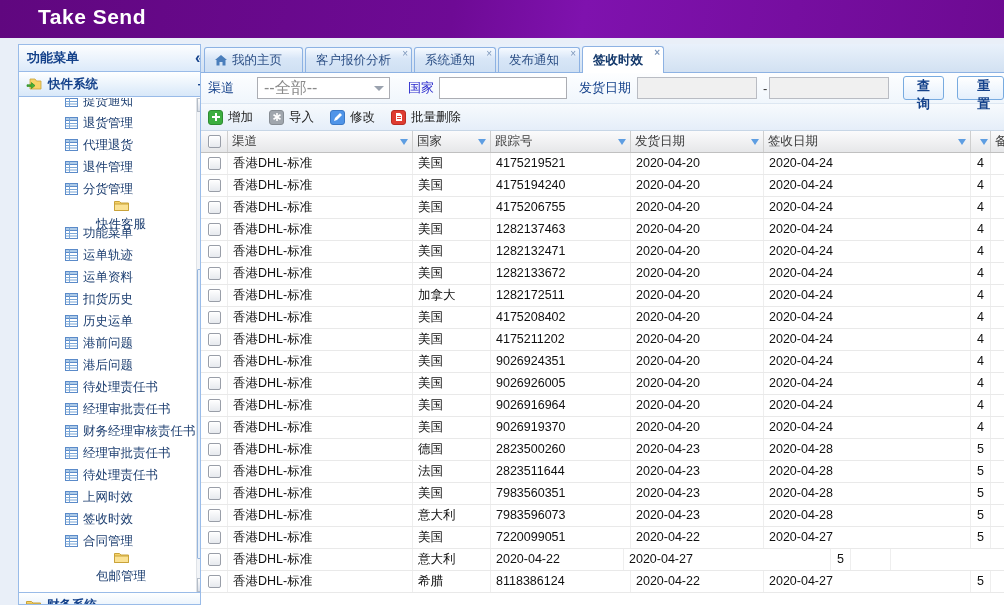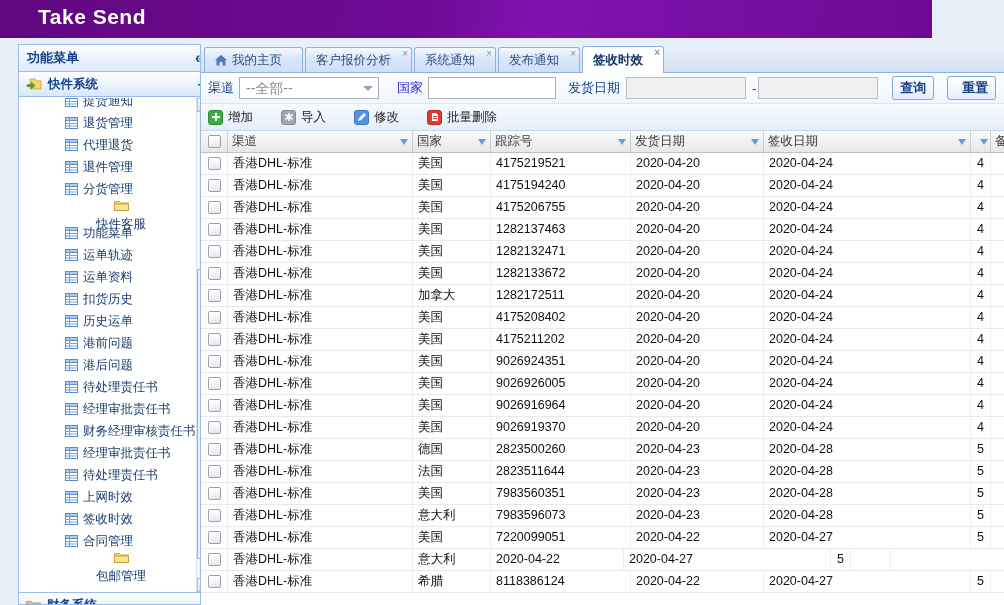--- a/index.html
+++ b/index.html
@@ -1,20 +1,20 @@
 <!DOCTYPE html>
 <html><head>
 <meta charset="utf-8">
 <style>
   * { margin:0; padding:0; box-sizing:border-box; }
   html,body { width:1004px; height:605px; overflow:hidden; }
   body { font-family:"Liberation Sans","DejaVu Sans",sans-serif; background:#e9eff8; position:relative; }
 
   
-  .banner { position:absolute; left:0; top:0; width:932px; height:38px;
+  .banner { position:absolute; left:0; top:0; width:1004px; height:38px;
     background:linear-gradient(100deg,#60077f 0%,#6e0a95 45%,#7f12ae 58%,#6d0a92 100%); }
   .banner .logo { position:absolute; left:38px; top:5px; color:#fff; font-size:21px; font-weight:bold; letter-spacing:.5px; }
 
   
   .sidebar { position:absolute; left:2px; top:44px; width:195px; height:561px;
     background:#fff; border:1px solid #99bbe8; overflow:hidden;margin-left:16px; }
   .side-header { height:27px; display:flex; align-items:center; padding:0 8px;
     background:linear-gradient(#fcfdfe,#dceafa); border-bottom:1px solid #99bbe8;
     color:#15428b; font-size:13px; font-weight:bold; }
   .side-header .collapse { margin-left:auto; font-size:16px; cursor:pointer; }
@@ -51,33 +51,33 @@
     border-radius:3px 3px 0 0; color:#2c4f85; font-size:12.5px; cursor:pointer; white-space:nowrap; }
   .tab.active { height:27px; margin-bottom:-1px; background:#fff; font-weight:bold; color:#13386b; z-index:2; }
   .tab-close { position:absolute; top:0; right:3px; font-size:10px; color:#7d97bb; line-height:11px; cursor:pointer; }
   .home-ic { display:inline-flex; }
 
   
   .filterbar { height:31px; background:linear-gradient(#fdfeff,#f0f6fc); display:flex; align-items:center; padding-left:7px;
     border-bottom:1px solid #dde7f2; }
   .flabel { font-size:13px; color:#15428b; white-space:nowrap; }
   .flabel.blue { color:#2727cc; }
-  .fselect { position:relative; width:140px; height:22px; margin-left:5px; background:#fff; border:1px solid #abadb3;
-    font-size:14px; color:#8a8a8a; line-height:20px; padding:0 20px 0 6px; cursor:pointer; }
+  .fselect { position:relative; width:140px; height:22px; margin-left:23px; background:#fff; border:1px solid #abadb3;
+    font-size:16px; color:#8a8a8a; line-height:20px; padding:0 20px 0 6px; cursor:pointer; }
   .fselect .trig { position:absolute; right:5px; top:8px; width:0; height:0;
     border-left:5px solid transparent; border-right:5px solid transparent; border-top:5px solid #9aa2ae; }
   .ftext { width:128px; height:22px; margin-left:5px; border:1px solid #abadb3; background:#fff; font-size:12.5px; padding:0 4px; }
   .fdate { width:120px; height:22px; margin-left:6px; border:1px solid #b9bcc3; background:#f0f0f0; font-size:12.5px; padding:0 4px; }
   .fdash { margin:0 2px 0 6px; color:#333; font-size:13px; }
   .fbtn { height:24px; margin-left:14px; padding:0 7px; border:1px solid #78abe0; border-radius:3px;
     background:linear-gradient(#ffffff,#e4effc); color:#15428b; font-size:13px; font-weight:bold; cursor:pointer; }
   .fbtn + .fbtn { margin-left:13px;padding-left:14px; }
 
   
-  .toolbar { height:27px; display:flex; align-items:center; padding-left:7px; gap:28px;
+  .toolbar { height:27px; display:flex; align-items:center; padding-left:7px; gap:16px;
     background:linear-gradient(#f7fafd,#e5eef9); border-bottom:1px solid #c7d6e6; }
   .tbtn { display:flex; align-items:center; gap:5px; font-size:12.5px; color:#222; cursor:pointer; white-space:nowrap; }
   .tico { width:15px; height:15px; border-radius:3px; display:flex; align-items:center; justify-content:center; flex:none; }
   .tico.green { background:#3cae3f; border:1px solid #2f8c32; }
   .tico.gray  { background:#a0a6ad; border:1px solid #878d94; }
   .tico.blue  { background:#4f94e8; border:1px solid #3a78c6; }
   .tico.red   { background:#df3c31; border:1px solid #b92c23; }
 
   
   .grid-head { display:flex; width:830px; height:22px; background:linear-gradient(#fbfbfc,#e6e7e9);

